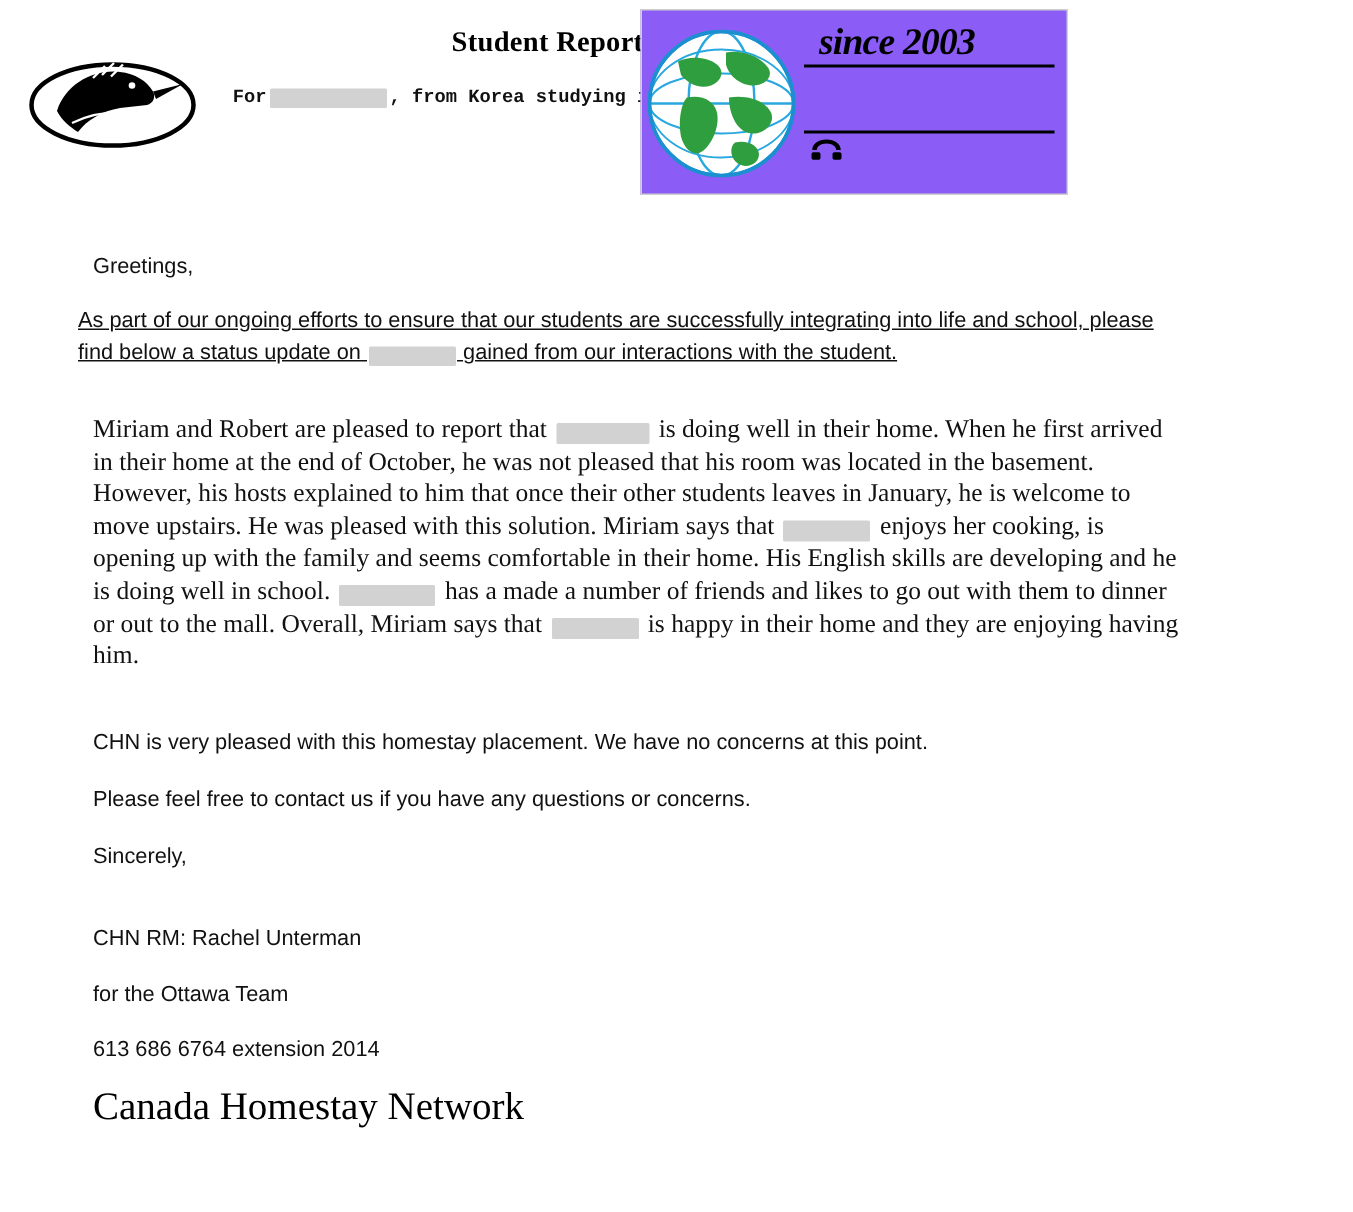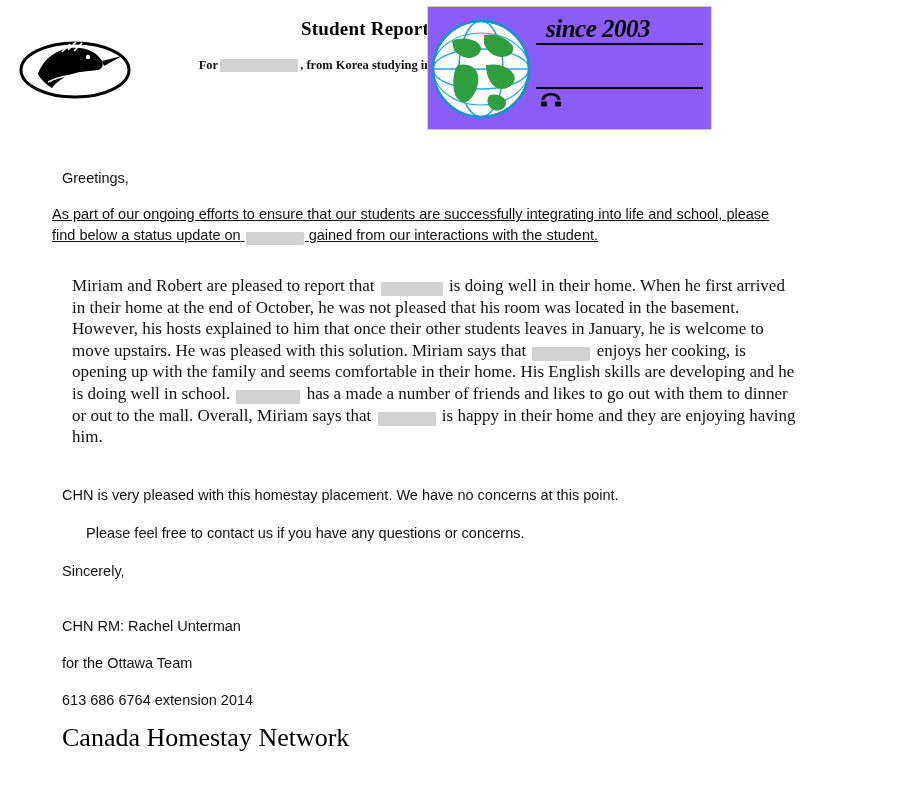--- a/index.html
+++ b/index.html
@@ -43,21 +43,21 @@
   .report-title {
     font-family: "Liberation Serif", serif;
     font-weight: bold;
     font-size: 19px;
     color: #000;
     margin: 0 0 18px 0;
     letter-spacing: 0.2px;
   }
 
   .report-subline {
-    font-family: Liberation Serif, serif;
+    font-family: Liberation Mono, monospace;
     font-size: 12.5px;
     font-weight: bold;
     color: #111;
     display: flex;
     align-items: center;
     justify-content: center;
     white-space: nowrap;
   }
 
   .redact {
@@ -146,23 +146,23 @@
 
   .block-serif {
     font-family: "Liberation Serif", serif;
     font-size: 17px;
     line-height: 21.6px;
     color: #111;
   }
 
   .p-greetings { position: absolute; left: 62px; top: 28px; }
   .p-intro     { position: absolute; left: 52px; top: 64px; width: 740px; text-decoration: underline; }
-  .p-main      { position: absolute; left: 72px; top: 135px; width: 725px; }
+  .p-main      { position: absolute; left: 62px; top: 135px; width: 725px; }
   .p-chn       { position: absolute; left: 62px; top: 345px; width: 760px; }
-  .p-contact   { position: absolute; left: 62px; top: 383px; width: 760px; margin-left: 24px; }
+  .p-contact   { position: absolute; left: 62px; top: 383px; width: 760px; }
   .p-sincerely { position: absolute; left: 62px; top: 421px; }
   .p-rm        { position: absolute; left: 62px; top: 476px; }
   .p-team      { position: absolute; left: 62px; top: 513px; }
   .p-phone     { position: absolute; left: 62px; top: 550px; }
   .p-org       { position: absolute; left: 62px; top: 583px;
                  font-family: "Liberation Serif", serif;
                  font-size: 26px; color: #000000; }
 
   .redact.r-student  { width: 58px; height: 13px; margin: 0 1px; position: relative; top: 2px; }
   .redact.r-s1 { width: 62px; height: 14px; margin: 0 2px; position: relative; top: 2px; }

